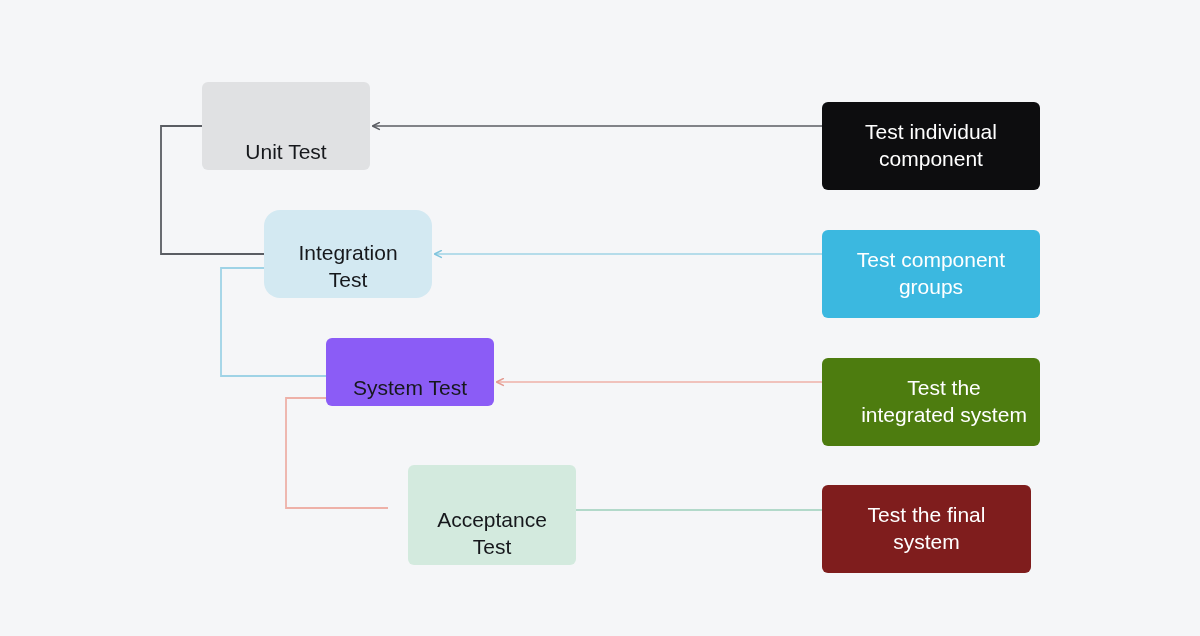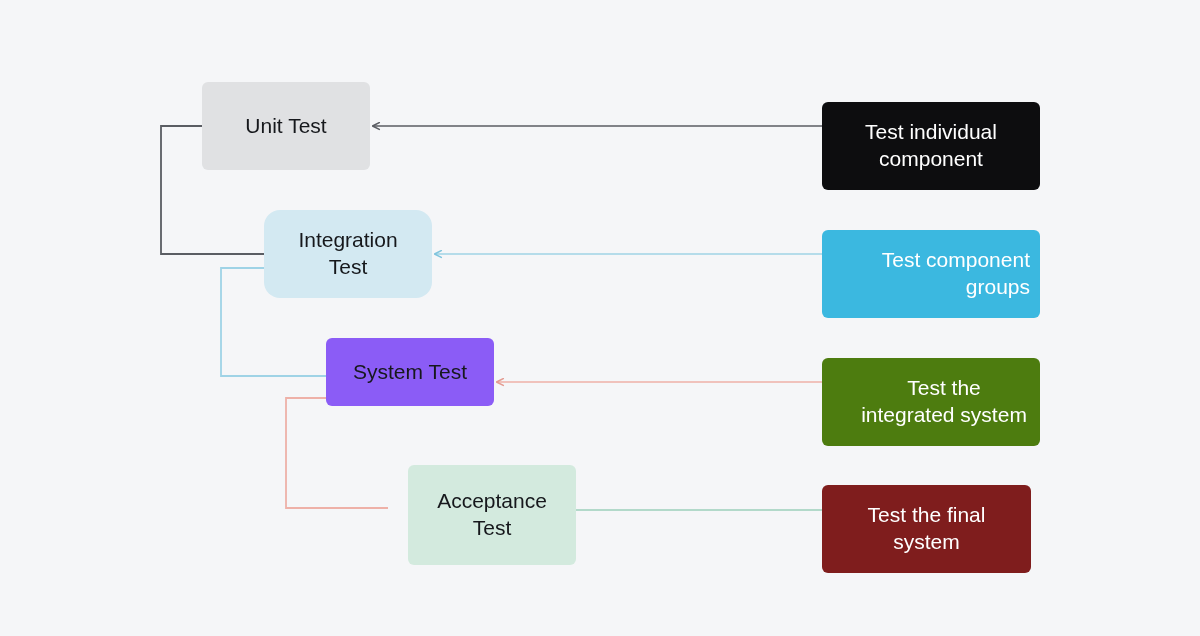--- a/index.html
+++ b/index.html
@@ -41,34 +41,35 @@
   }
   .node-label {
     display: block;
     white-space: pre-line;
   }
 
   
   .stage {
     font-size: 21px;
     color: #16181c;
+    align-items: flex-end;
   }
   .stage-unit        { left: 202px; top: 82px;  width: 168px; height: 88px; background: #e0e1e3; }
   .stage-integration { left: 264px; top: 210px; width: 168px; height: 88px; background: #d3e9f2; border-radius: 16px; }
   .stage-system      { left: 326px; top: 338px; width: 168px; height: 68px; background: #8b5cf6; }
   .stage-acceptance  { left: 408px; top: 465px; width: 168px; height: 100px; background: #d3eade; }
 
   
   .desc {
     font-size: 21px;
     color: #ffffff;
     margin-top: 20px;
   }
   .desc-unit        { left: 822px; top: 82px;  width: 218px; height: 88px; background: #0d0d0f; }
-  .desc-integration { left: 822px; top: 210px; width: 218px; height: 88px; background: #3bb8e0; text-align: right; }
+  .desc-integration { left: 822px; top: 210px; width: 218px; height: 88px; background: #3bb8e0; }
   .desc-system      { left: 822px; top: 338px; width: 218px; height: 88px; background: #4d7c0f; padding-left: 36px; }
   .desc-acceptance  { left: 822px; top: 465px; width: 209px; height: 88px; background: #7f1d1d; }
 </style>
 </head>
 <body>
 
 <div id="canvas">
 
   <svg id="edges" viewBox="0 0 1200 636" width="1200" height="636" xmlns="http://www.w3.org/2000/svg">
     <defs>

